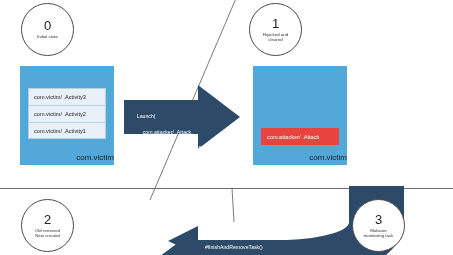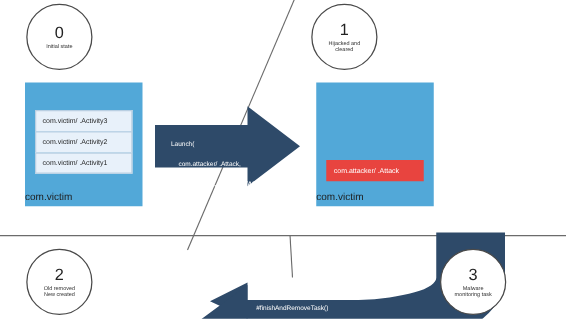--- a/index.html
+++ b/index.html
@@ -39,21 +39,21 @@
   
   .panel{
     position:absolute;
     background:#52a8d8;
     box-sizing:border-box;
   }
   #panel-left{left:20px;top:66px;width:94px;height:99px;}
   #panel-right{left:253px;top:66px;width:94px;height:99px;}
   .panel-label{
     position:absolute;left:0;right:0;bottom:3px;
-    text-align:left;font-size:8px;color:#1d1d1d;
+    text-align:right;font-size:8px;color:#1d1d1d;
   }
   .activity-stack{
     position:absolute;left:8px;right:8px;top:22px;
   }
   .activity{
     background:#e8f1fa;
     border:1px solid #b9cfe2;
     border-bottom:none;
     height:17px;
     display:flex;align-items:center;

